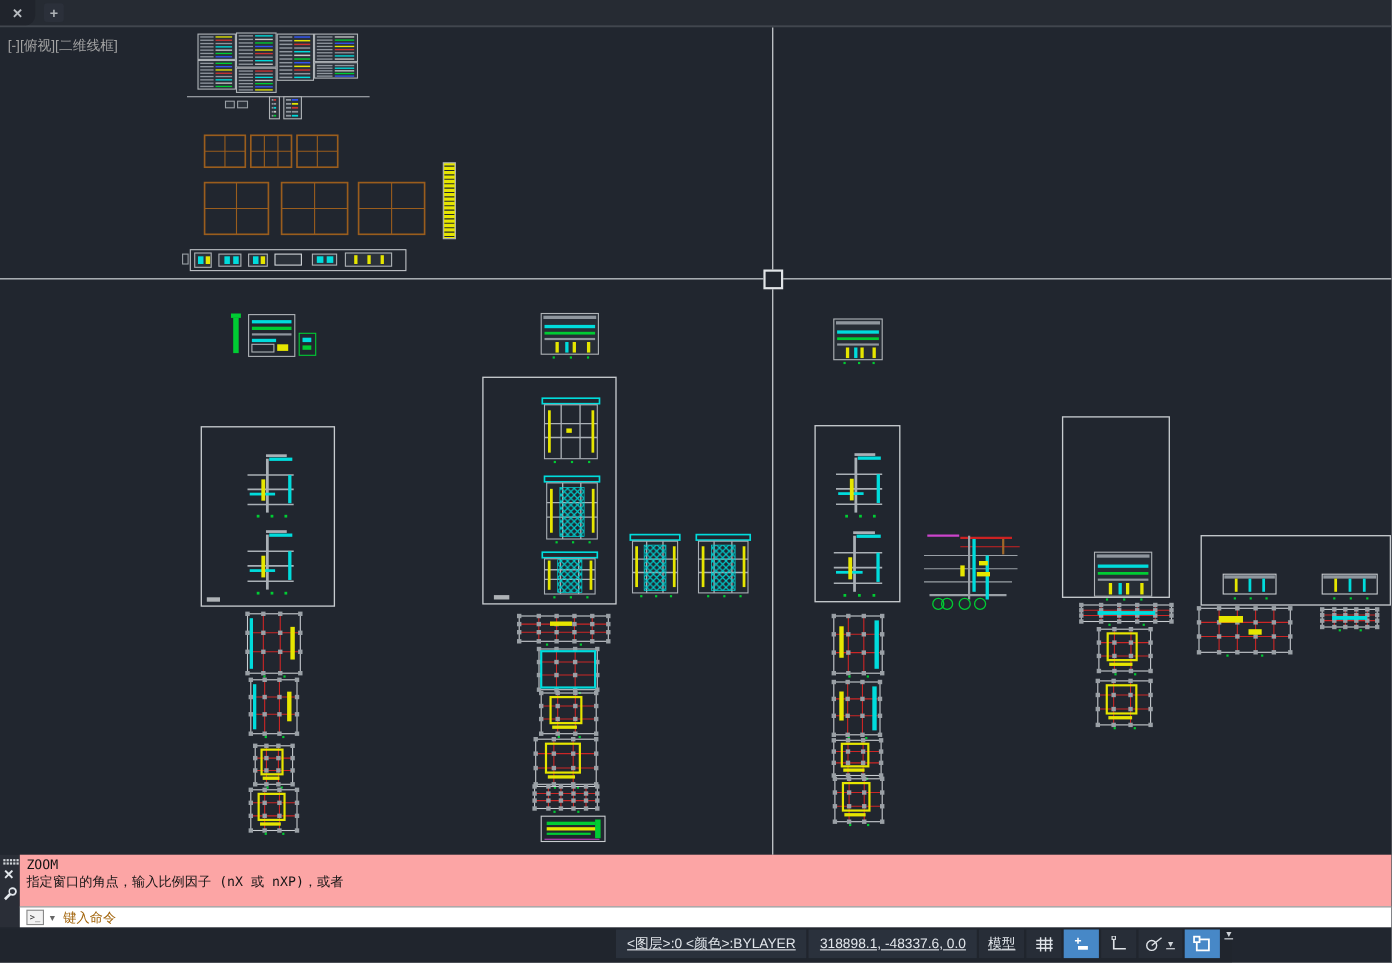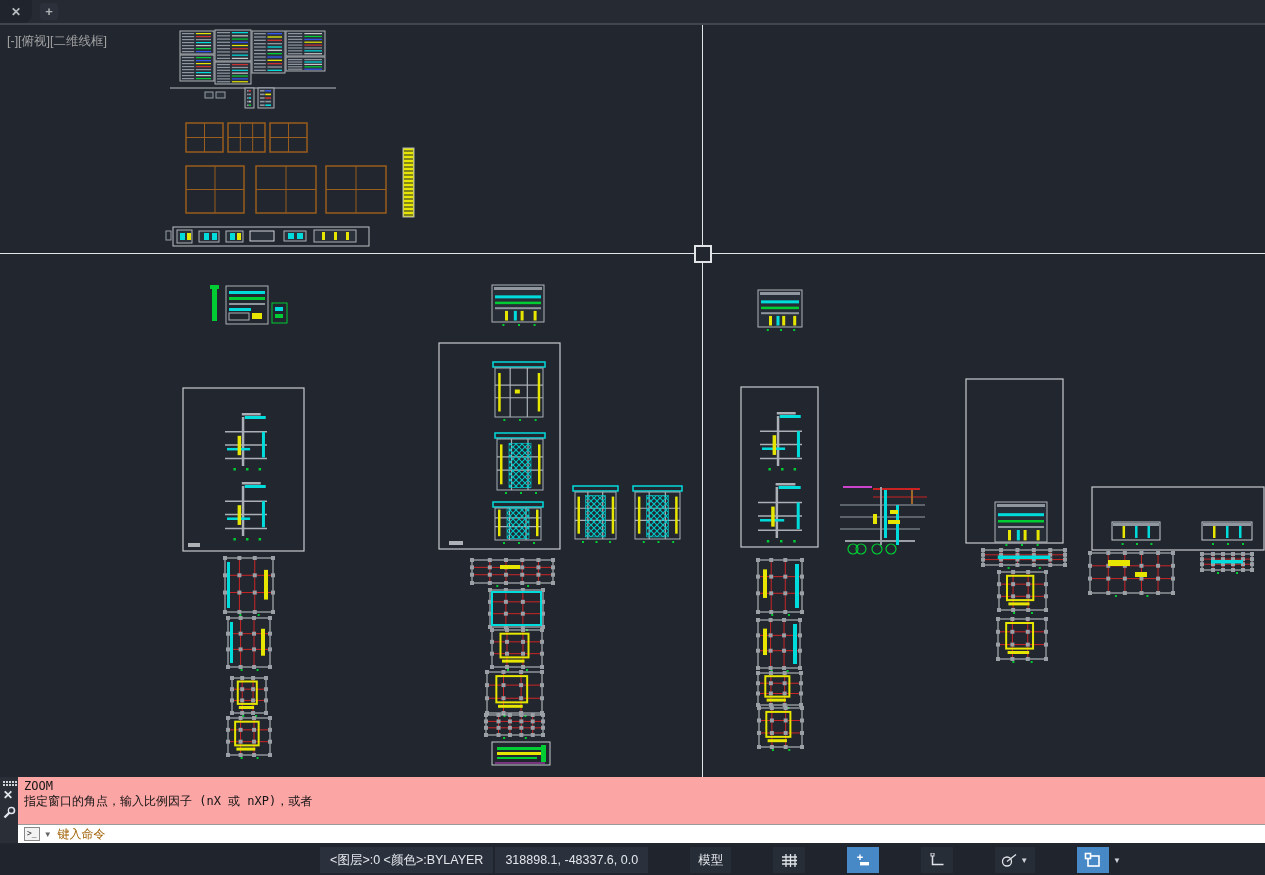--- a/index.html
+++ b/index.html
@@ -41,26 +41,26 @@
              border-top:1px solid #9a9a9a;box-sizing:border-box;display:flex;align-items:center;}
   .prompt-box{margin-left:6px;border:1px solid #888;background:#f2f2f2;color:#333;
               font-family:"DejaVu Sans Mono",monospace;font-size:8px;line-height:1;
               padding:2px 2px;display:inline-block;}
   .caret-sm{color:#666;font-size:8px;margin:0 6px 0 4px;}
   .cmd-hint{color:#a16207;font-size:12px;
             font-family:"DejaVu Sans Mono",monospace;}
 
   
   .statusbar{position:absolute;left:0;top:845px;width:1120px;height:30px;background:#20252d;
-             display:flex;align-items:center;justify-content:flex-end;gap:2px;
-             color:#e3e7ec;font-size:12.5px;}
+             display:flex;justify-content:flex-end;gap:2px;
+             color:#e3e7ec;font-size:12.5px;text-decoration:underline;}
   .sb-panel{background:#2a313c;height:26px;display:flex;align-items:center;
             padding:0 10px;white-space:nowrap;}
   .sb-btn{background:#272d37;height:26px;min-width:22px;display:flex;align-items:center;
-          justify-content:center;padding:0 5px;margin-left:40px;}
+          justify-content:center;padding:0 5px;}
   .sb-btn.active{background:#4788c7;}
   .sb-caret{color:#cfd3d8;font-size:8px;padding:0 2px;}
   .sb-model{padding:0 8px;}
 </style>
 </head>
 <body>
 
 <div class="app">
 
   <div class="tabbar">

